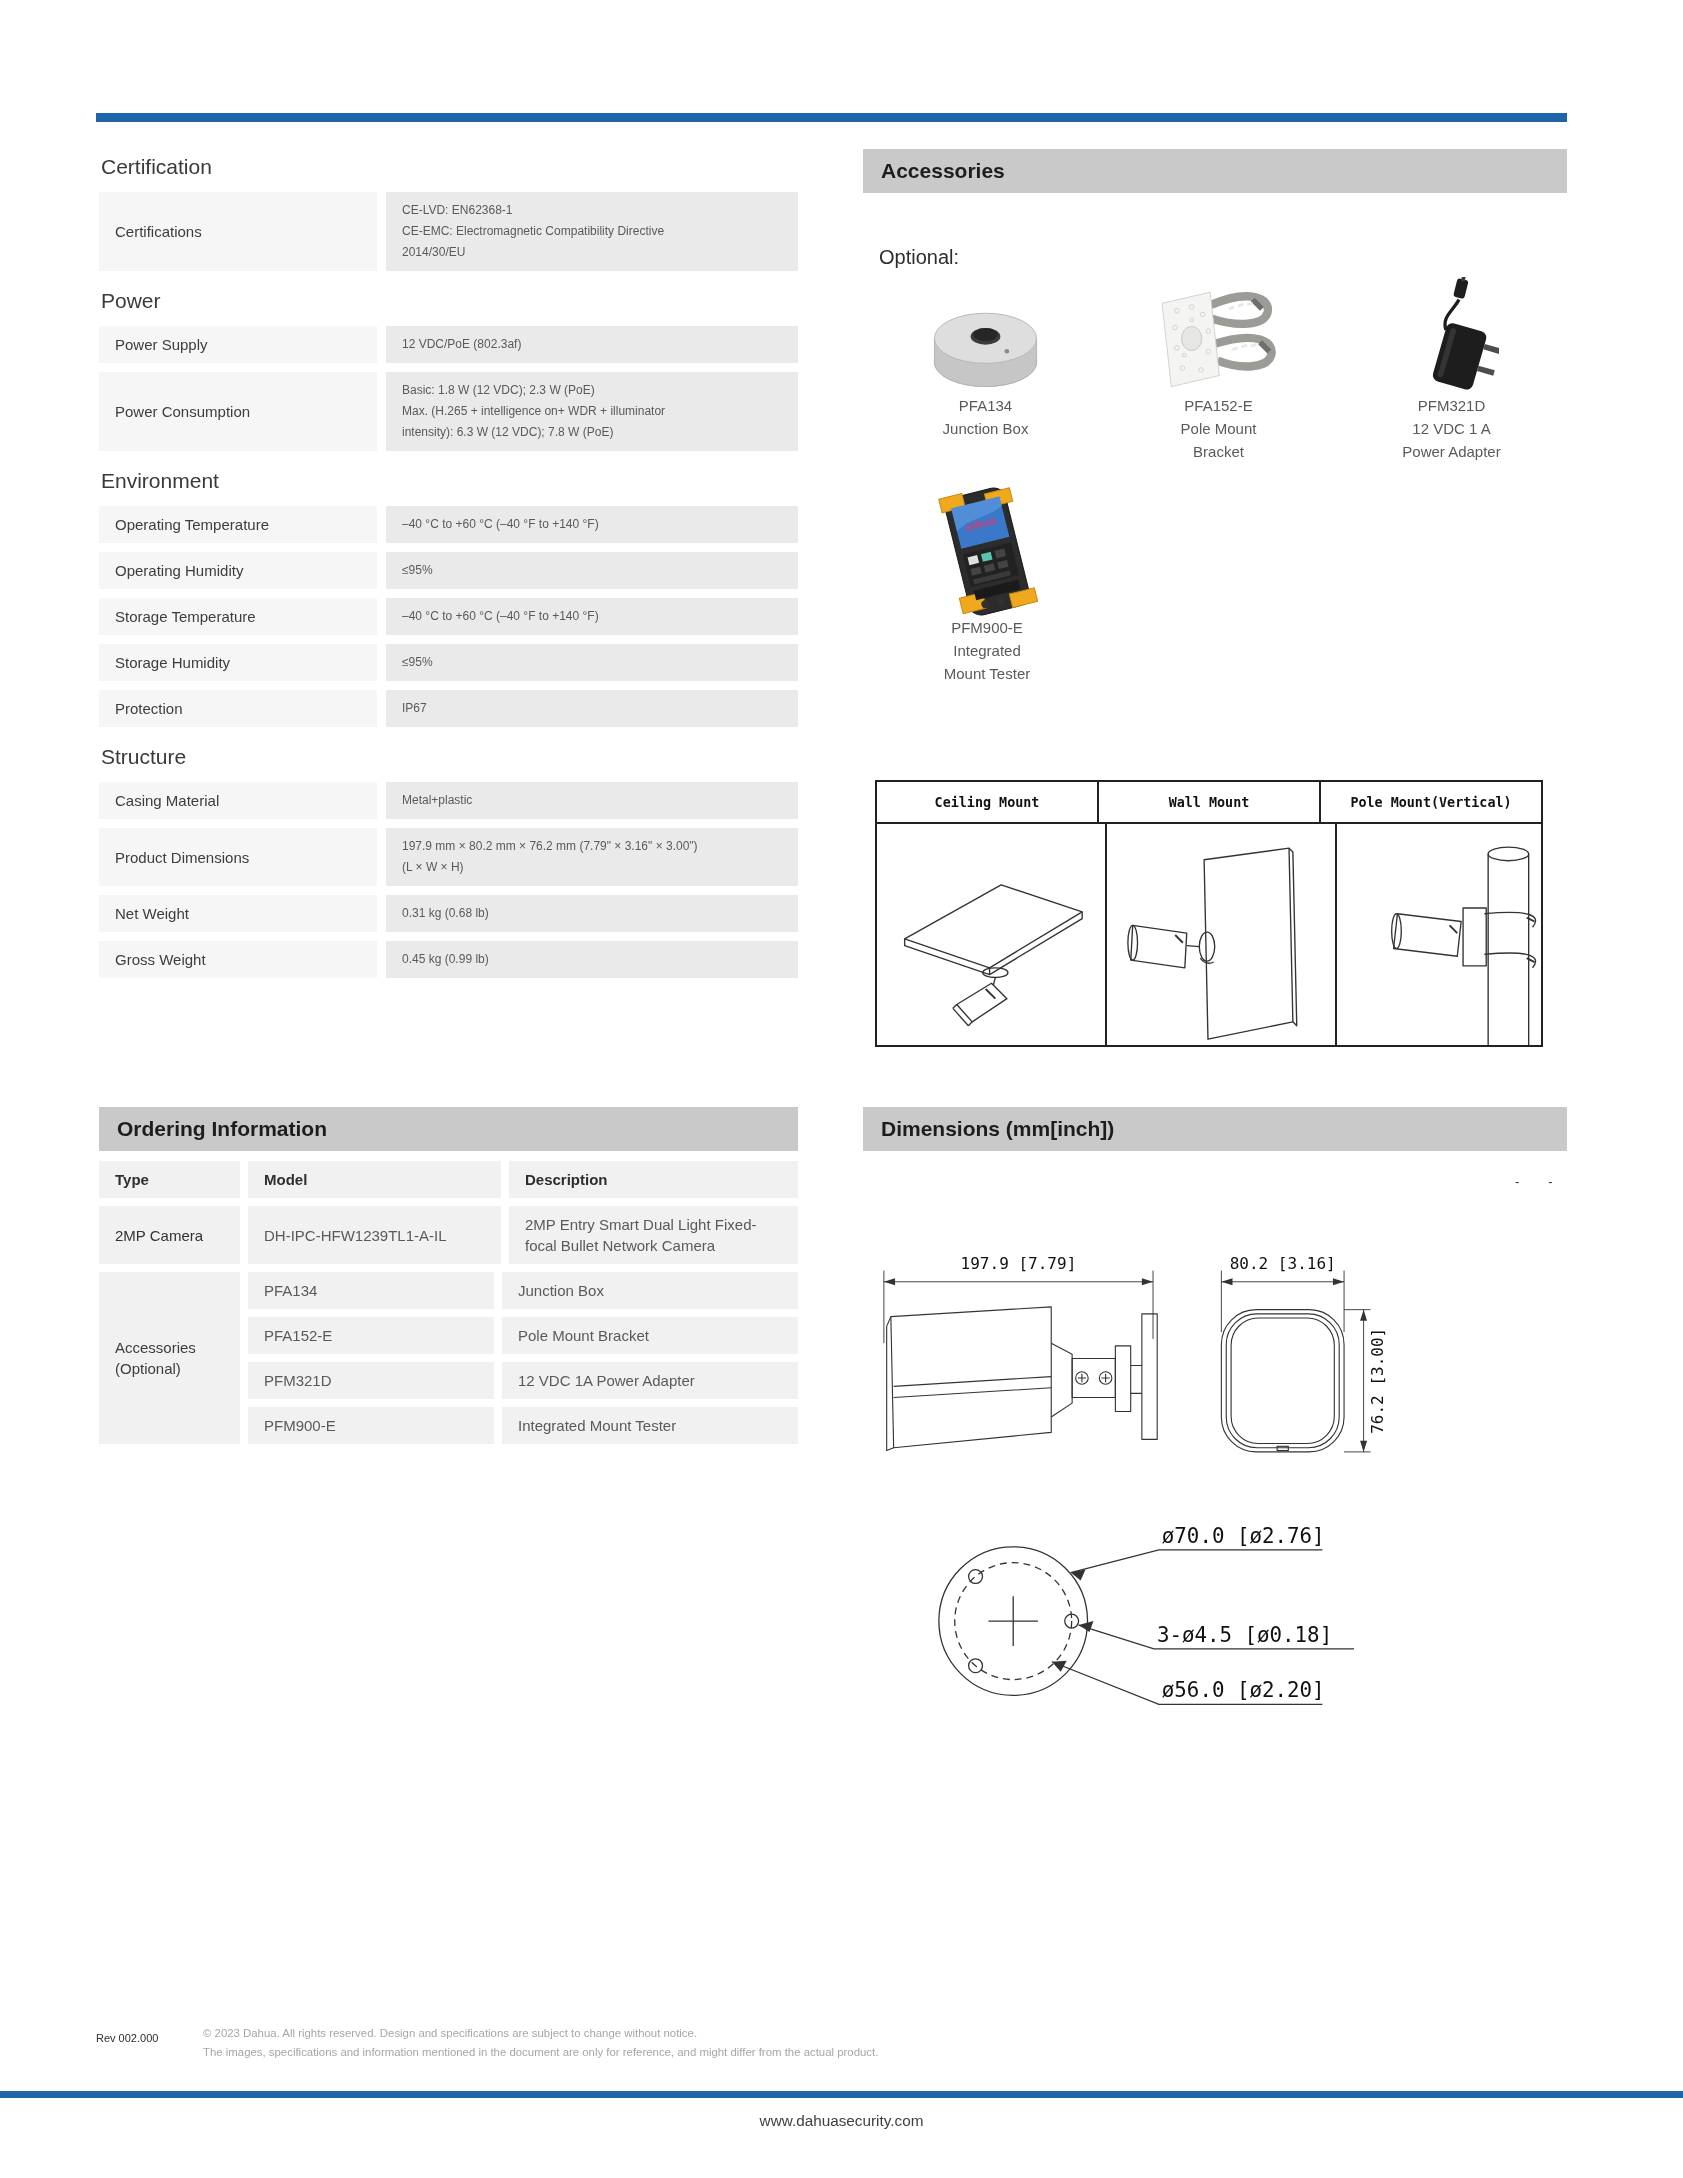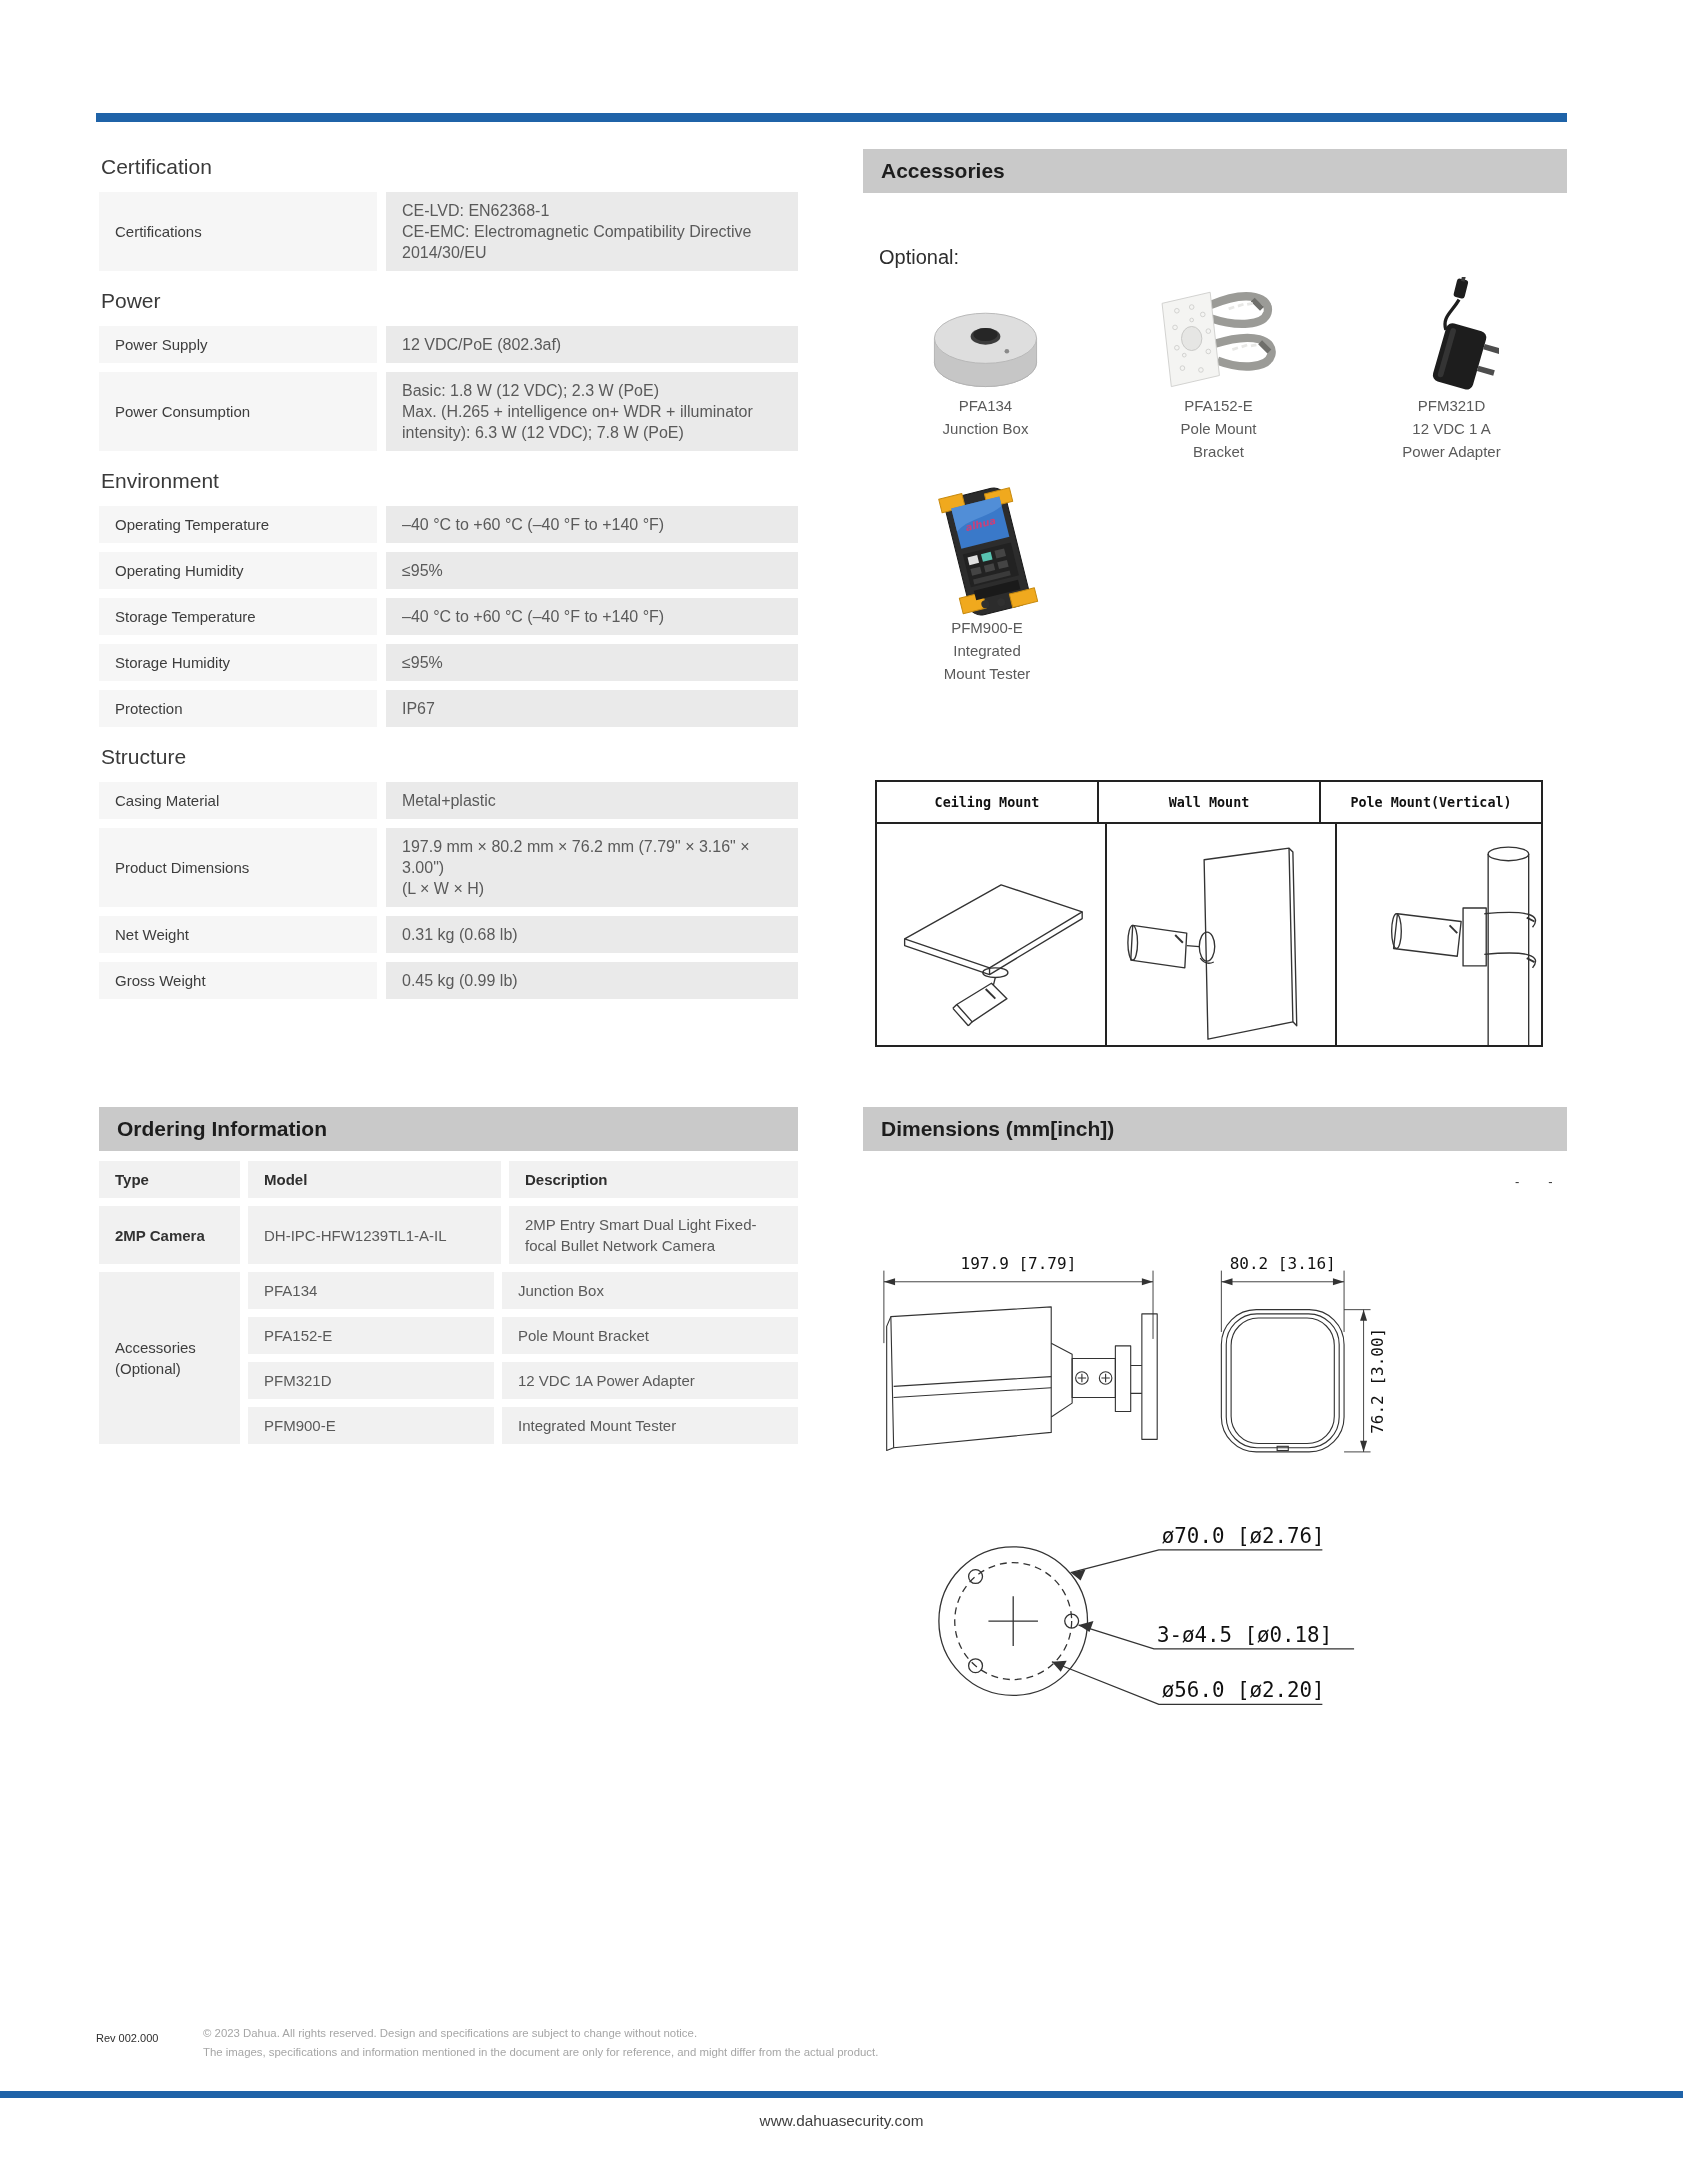--- a/index.html
+++ b/index.html
@@ -14,37 +14,37 @@
   .title-rule{position:absolute;left:96px;top:113px;width:1471px;height:9px;background:#1f63a8;}
 
   
   .left-col{position:absolute;left:99px;top:149px;width:699px;}
   .section-title{font-size:21px;font-weight:400;color:#3a3a3a;margin:18px 0 13px 2px;}
   .section-title.first{margin-top:6px;}
   .spec-row{display:flex;gap:9px;margin-bottom:9px;}
   .spec-label{width:246px;background:#f6f6f6;padding:8px 16px;color:#3d3d3d;
               font-size:15px;line-height:21px;display:flex;align-items:center;}
   .spec-value{flex:1;background:#eaeaea;padding:8px 16px;color:#5a5a5a;
-              font-size:16px;line-height:21px;white-space:pre-line;display:flex;align-items:center;}
+              font-size:12px;line-height:21px;white-space:pre-line;display:flex;align-items:center;}
 
   
   .bar{height:44px;background:#c9c9c9;display:flex;align-items:center;
        padding-left:18px;font-size:21px;font-weight:700;color:#1d1d1d;box-sizing:border-box;}
 
   
   .ordering{position:absolute;left:99px;top:1107px;width:699px;}
   .ord-table{margin-top:10px;}
   .ord-row{display:flex;gap:8px;margin-bottom:8px;}
   .ord-cell{background:#f1f1f1;padding:8px 16px;font-size:15px;line-height:21px;
             color:#5a5a5a;display:flex;align-items:center;box-sizing:border-box;}
   .ord-head .ord-cell{font-weight:700;color:#2e2e2e;}
   .col-type{width:141px;flex:none;}
   .col-model{width:253px;flex:none;}
   .col-desc{flex:1;}
-  .type-strong{font-weight:700;color:#333;}
+  .type-strong{font-weight:400;color:#333;}
   .acc-block{display:flex;gap:8px;}
   .acc-span-cell{width:141px;flex:none;background:#f1f1f1;display:flex;flex-direction:column;
                  justify-content:center;padding:8px 16px;font-size:15px;line-height:21px;
                  color:#3d3d3d;white-space:pre-line;box-sizing:border-box;}
   .acc-rows{flex:1;display:flex;flex-direction:column;gap:8px;}
   .acc-rows .ord-row{margin-bottom:0;}
   .acc-rows .col-model{width:246px;}
 
   
   .accessories-bar{position:absolute;left:863px;top:149px;width:704px;}

